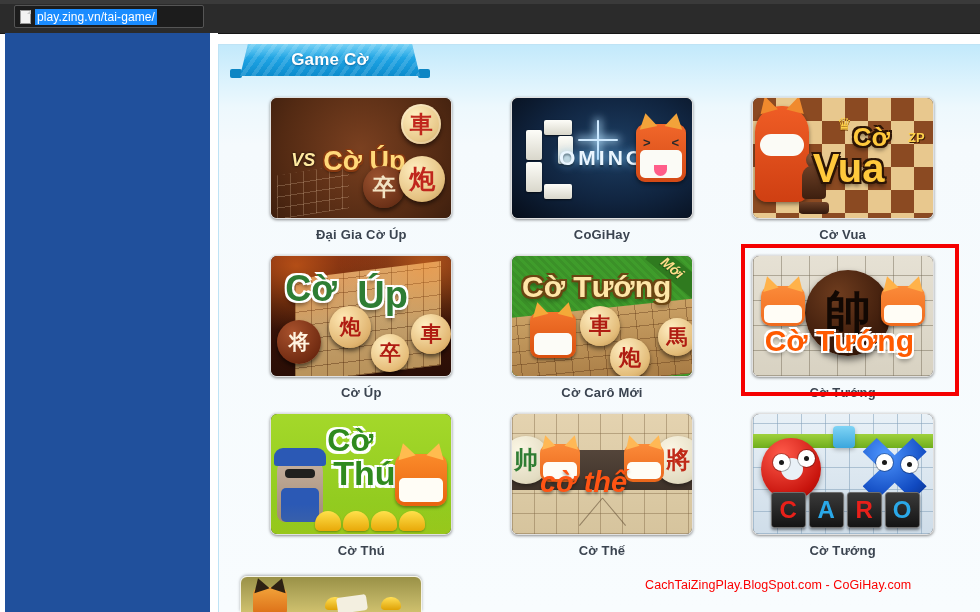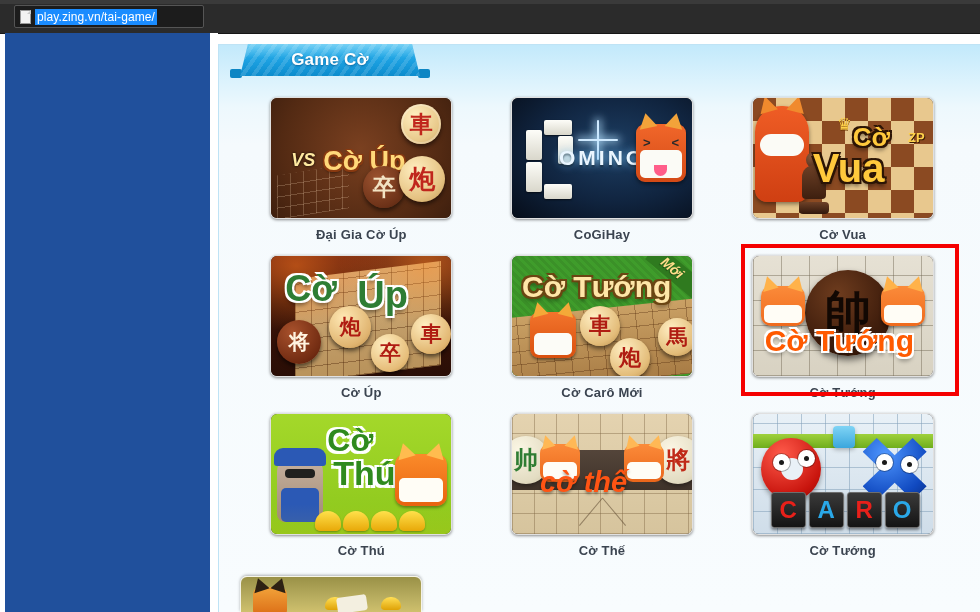--- a/index.html
+++ b/index.html
@@ -626,14 +626,15 @@
   <div class="partial-row">
     <span class="pf">
       <span class="ear l"></span>
       <span class="ear r"></span>
     </span>
     <span class="pg" style="left:84px"></span>
     <span class="pg" style="left:140px"></span>
     <span class="pw"></span>
   </div>
 
+  <div class="watermark">CachTaiZingPlay.BlogSpot.com - CoGiHay.com</div>
 
 </div>
 
 </body></html>

